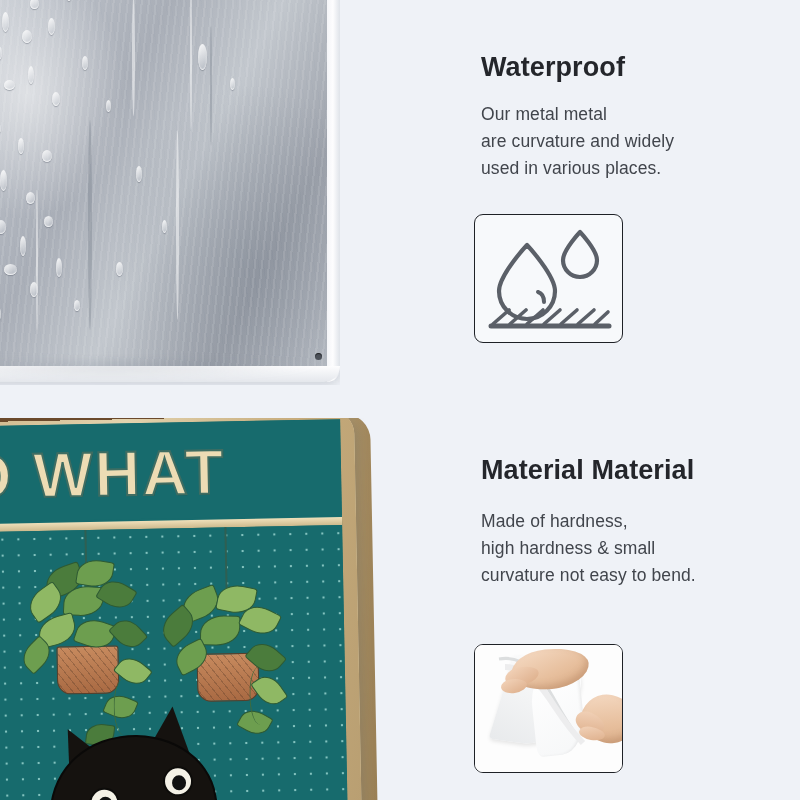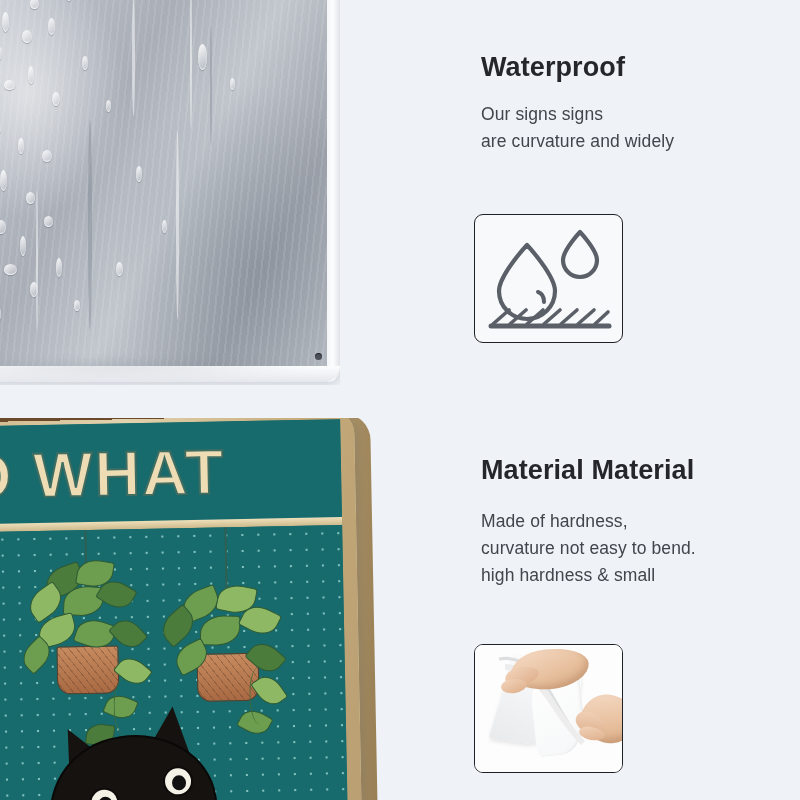--- a/index.html
+++ b/index.html
@@ -377,22 +377,23 @@
             </div>
           </div>
         </div>
       </div>
     </div>
   </div>
 
   <div class="feature" style="top:52px;">
     <div class="feature-title">Waterproof</div>
     <div style="height:18px;"></div>
-    <div class="feature-body">Our signs signs</div>
+    <div class="feature-body">Our metal metal</div>
     <div class="feature-body">are curvature and widely</div>
+    <div class="feature-body">used in various places.</div>
   </div>
 
   <div class="icon-box" style="top:214px;">
     <svg viewBox="0 0 149 129" width="149" height="129">
       <path d="M52 30 C52 30 24 60 24 76 A28 28 0 0 0 80 76 C80 60 52 30 52 30 Z" fill="none" stroke="#5b6068" stroke-width="4.2" stroke-linejoin="round"></path>
       <path d="M63 77 q6 2 6 10" fill="none" stroke="#5b6068" stroke-width="4" stroke-linecap="round"></path>
       <path d="M105 17 C105 17 88 35 88 45 A17 17 0 0 0 122 45 C122 35 105 17 105 17 Z" fill="none" stroke="#5b6068" stroke-width="4.2" stroke-linejoin="round"></path>
       <line x1="16" y1="111" x2="134" y2="111" stroke="#5b6068" stroke-width="5" stroke-linecap="round"></line>
       <g stroke="#5b6068" stroke-width="3.6" stroke-linecap="round">
         <line x1="18" y1="109" x2="34" y2="95"></line>
@@ -403,22 +404,22 @@
         <line x1="103" y1="109" x2="119" y2="95"></line>
         <line x1="120" y1="109" x2="133" y2="97"></line>
       </g>
     </svg>
   </div>
 
   <div class="feature" style="top:455px;">
     <div class="feature-title">Material Material</div>
     <div style="height:22px;"></div>
     <div class="feature-body">Made of  hardness,</div>
+    <div class="feature-body">high hardness &amp; small</div>
     <div class="feature-body"> curvature not easy to bend.</div>
-    <div class="feature-body">high hardness &amp; small</div>
   </div>
 
   <div class="icon-box photo" style="top:644px;">
     <div class="bend-photo">
       <div class="bend-sheet"></div>
       <div class="bend-sheet2"></div>
       <svg viewBox="0 0 149 129" width="149" height="129" style="position:absolute;inset:0;">
         <path d="M24 14 C46 10 64 26 78 52 C90 74 98 86 106 96" fill="none" stroke="#dcdedf" stroke-width="3"></path>
         <path d="M30 22 C52 22 66 40 80 62 C92 80 100 90 108 98" fill="none" stroke="#ededee" stroke-width="6"></path>
       </svg>

